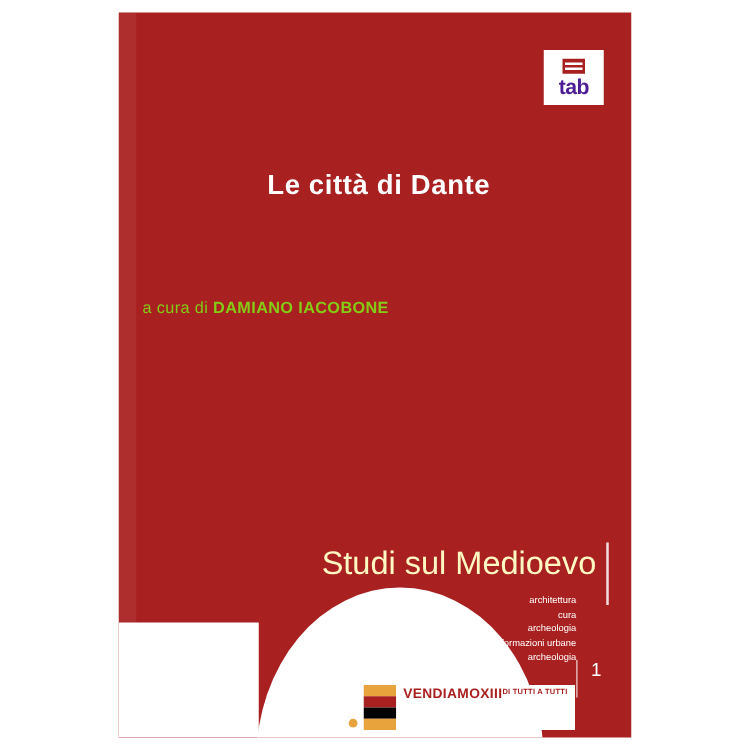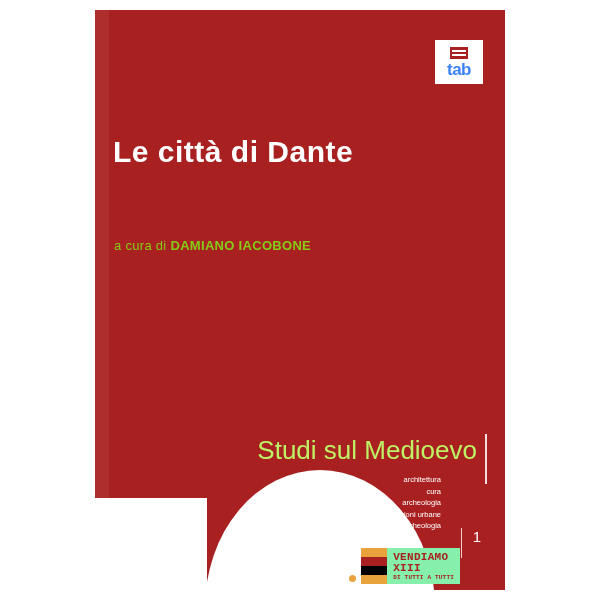--- a/index.html
+++ b/index.html
@@ -70,37 +70,38 @@
     background: #ffffff;
     height: 2px;
     left: 2px;
     right: 2px;
   }
   .logo-mark::before { top: 3px; }
   .logo-mark::after  { top: 7px; }
   .logo-text {
     font-size: 17px;
     font-weight: bold;
-    color: #3b82f6;
+    color: #4c1d95;
     line-height: 1;
     margin-top: 2px;
     letter-spacing: -0.5px;
   }
 
   
   .title {
     position: absolute;
     left: 18px;
     top: 125px;
     width: 380px;
     color: #ffffff;
-    font-size: 30px;
+    font-size: 22px;
     font-weight: bold;
     letter-spacing: 0.5px;
     line-height: 1.15;
+    text-align: center;
   }
   .subtitle {
     position: absolute;
     left: 19px;
     top: 182px;
     width: 380px;
     color: #f2e7e7;
     font-size: 12.5px;
     font-weight: normal;
     line-height: 1.3;
@@ -117,21 +118,21 @@
   }
   .editor .editor-name {
     font-weight: bold;
   }
 
   
   .series {
     position: absolute;
     right: 28px;
     top: 425px;
-    color: #bef264;
+    color: #fef9c3;
     font-size: 26px;
     font-weight: normal;
     letter-spacing: 0px;
     white-space: nowrap;
   }
   .series-rule {
     position: absolute;
     right: 18px;
     top: 424px;
     width: 2px;
@@ -154,21 +155,21 @@
     left: 0;
     bottom: 0;
     width: 112px;
     height: 92px;
     background: #ffffff;
   }
 
   
   .keywords {
     position: absolute;
-    right: 64px;
+    right: 44px;
     bottom: 58px;
     text-align: right;
     color: #ffffff;
     font-size: 7.5px;
     line-height: 1.55;
   }
 
   
   .number-box {
     position: absolute;
@@ -204,27 +205,26 @@
   .promo-stripes {
     width: 26px;
     display: flex;
     flex-direction: column;
   }
   .promo-stripes span {
     flex: 1;
     display: block;
   }
   .promo-text {
-    background: #86efac;
+    background: #ffffff;
     padding: 2px 6px 2px 6px;
     display: flex;
-    flex-direction: column;
+    flex-direction: row;
     justify-content: center;
     line-height: 1.0;
-    font-family: Liberation Mono, monospace;
   }
   .promo-l1 {
     color: #a92020;
     font-size: 11px;
     font-weight: bold;
     letter-spacing: 0.3px;
   }
   .promo-l2 {
     color: #a92020;
     font-size: 11px;

